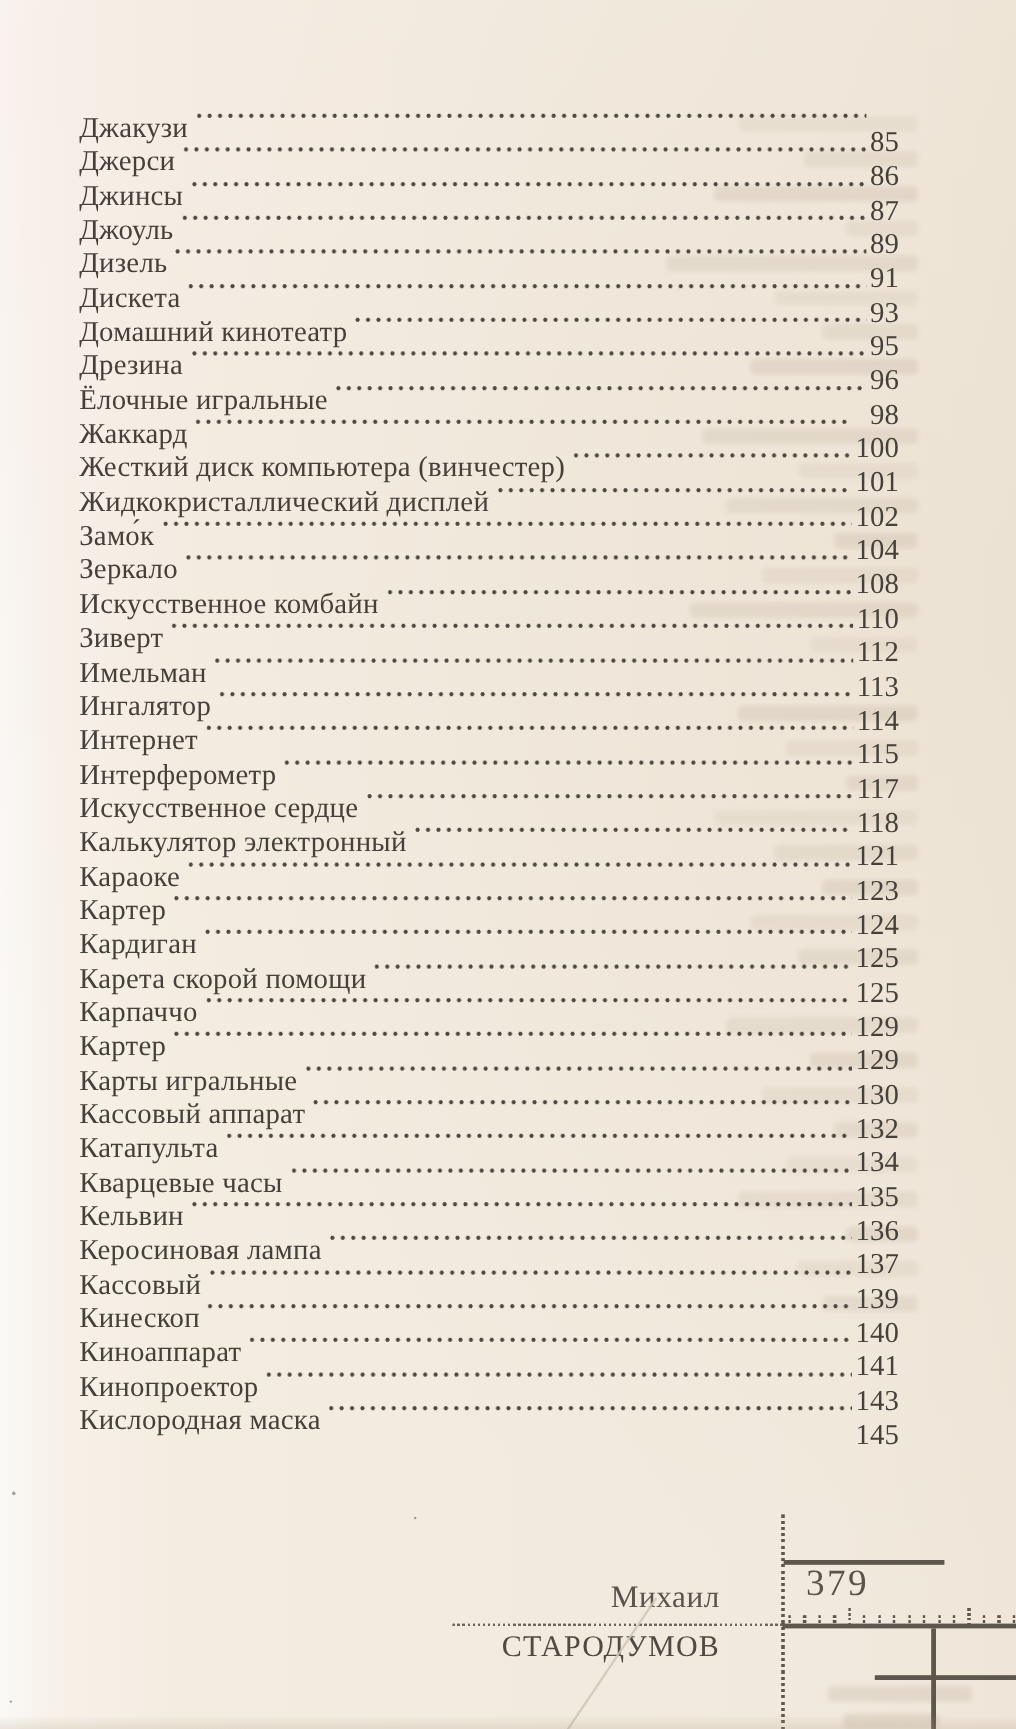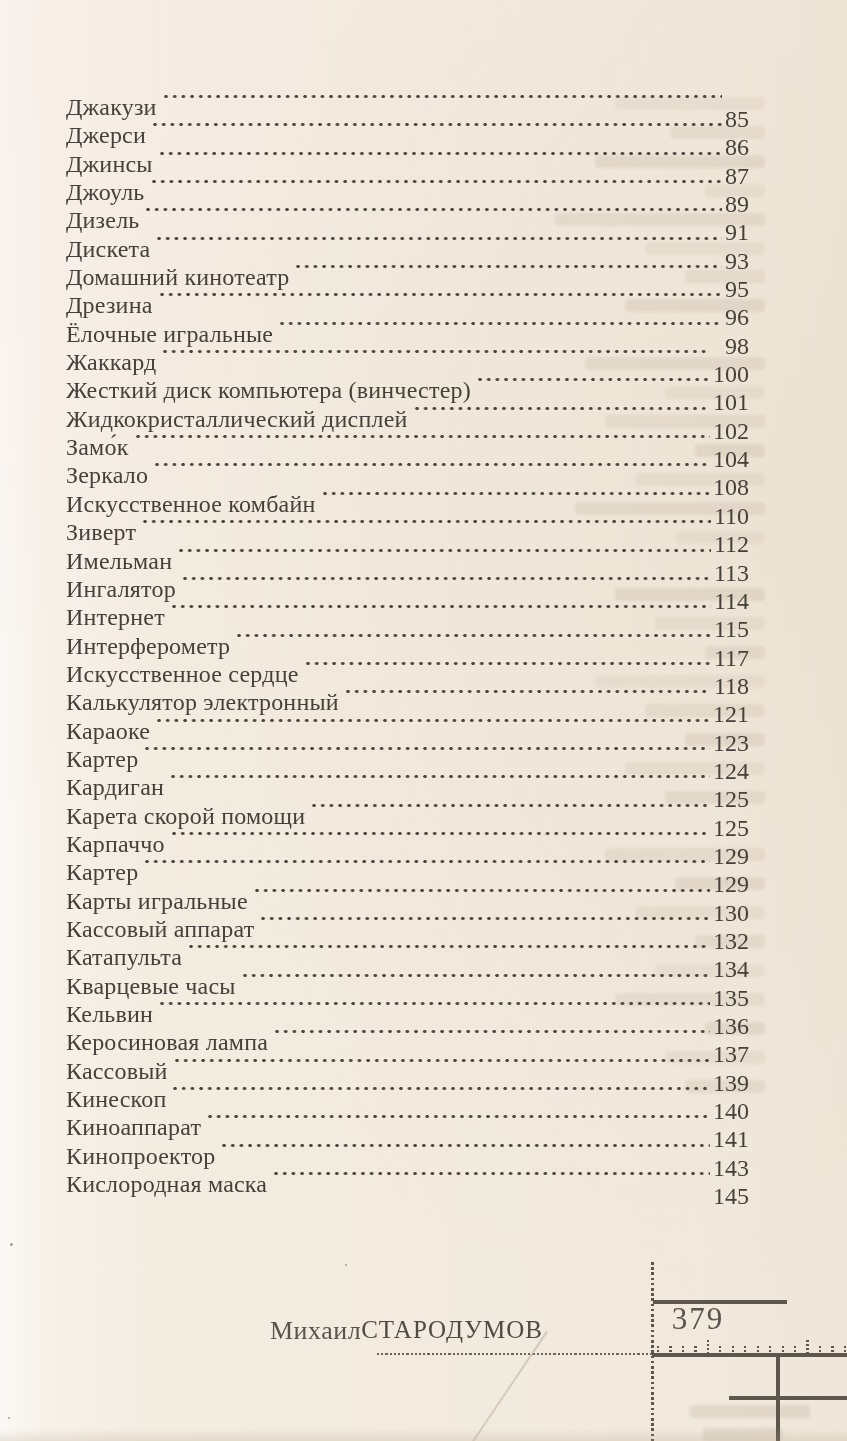--- a/index.html
+++ b/index.html
@@ -33,21 +33,21 @@
   }
   .entry .dots{
     flex:1;height:5px;margin:0 3px 6.5px 7px;
     background-image:radial-gradient(circle at 2px 2.5px,#4d473f 1.45px,rgba(0,0,0,0) 1.95px);
     background-size:8.7px 5px;background-repeat:repeat-x;background-position:left center;
   }
   .entry .n{font-size:24px;color:#45403a;white-space:nowrap;margin-top:12px;}
   
   .author{
     position:absolute;left:270px;top:1316px;width:330px;
-    display:flex;align-items:flex-start;white-space:nowrap;
+    display:flex;align-items:flex-end;gap:13px;white-space:nowrap;flex-direction:column;
   }
   .author .first{font-size:26px;color:#59544d;letter-spacing:0.5px;}
   .author .last{font-size:25px;color:#4f4a43;letter-spacing:1px;}
   .underline{
     position:absolute;left:377px;top:1353px;width:276px;height:2.4px;
     background:repeating-linear-gradient(90deg,#6b655c 0 2.2px,rgba(0,0,0,0) 2.2px 4.2px);
   }
   .hline{position:absolute;background:#5d574e;}
   .hline.top{left:653px;top:1300px;width:134px;height:4px;}
   .hline.long{left:652px;top:1353px;width:195px;height:4.4px;}

